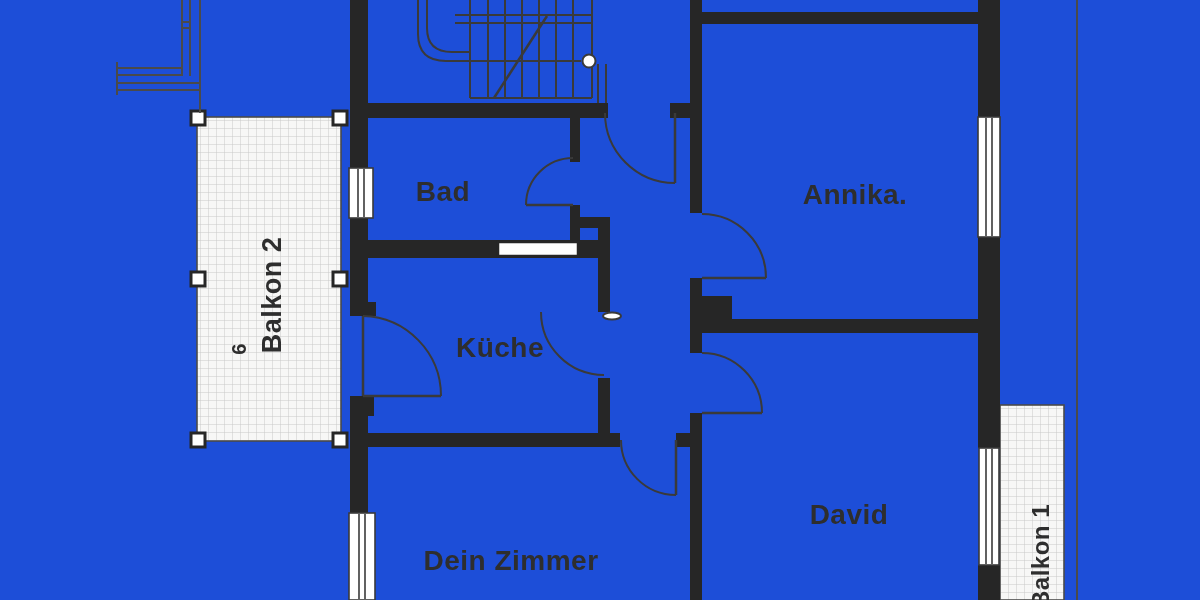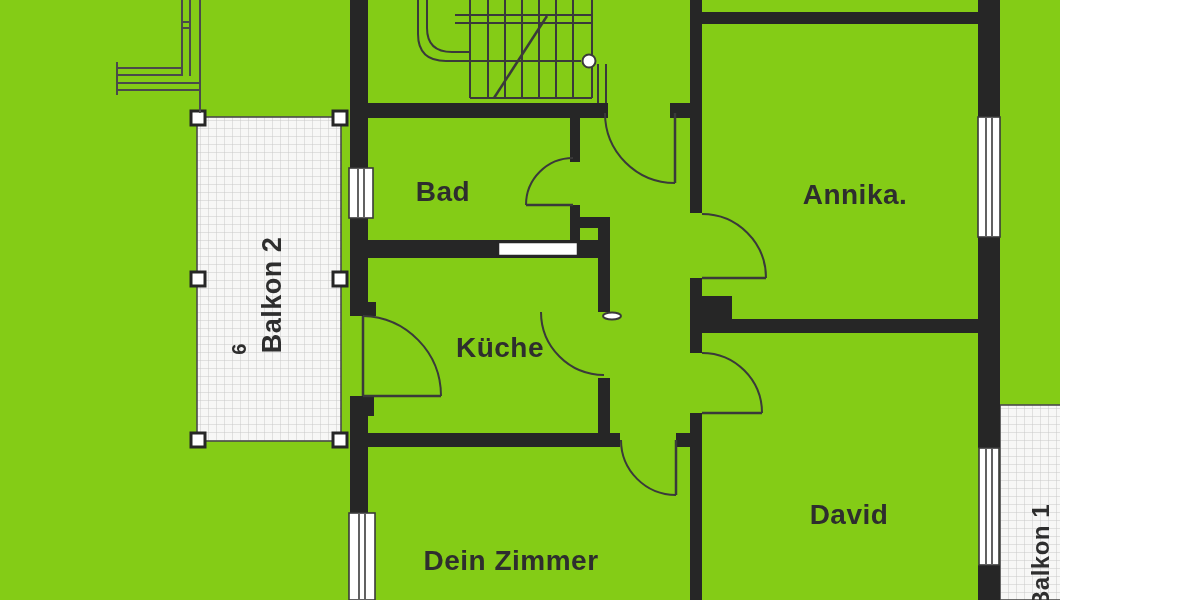--- a/index.html
+++ b/index.html
@@ -1,16 +1,16 @@
 <!DOCTYPE html>
 <html><head>
 <meta charset="utf-8">
 <style>
   html,body{margin:0;padding:0;background:#ffffff;}
-  #stage{position:relative;width:1060px;height:600px;background:#84cc16;overflow:hidden;}
+  #stage{position:relative;width:1200px;height:600px;background:#1d4ed8;overflow:hidden;}
   svg text{font-family:"Liberation Sans","DejaVu Sans",sans-serif;fill:#2e2e2e;font-weight:600;letter-spacing:.5px;}
 </style>
 </head>
 <body>
 
 <div id="stage">
   <svg id="plan" width="1200" height="600" viewBox="0 0 1200 600" xmlns="http://www.w3.org/2000/svg">
     <defs>
       <pattern id="hatch" width="8" height="8" patternUnits="userSpaceOnUse">
         <rect id="hatch-bg" width="8" height="8" fill="#f7f7f6"></rect>

